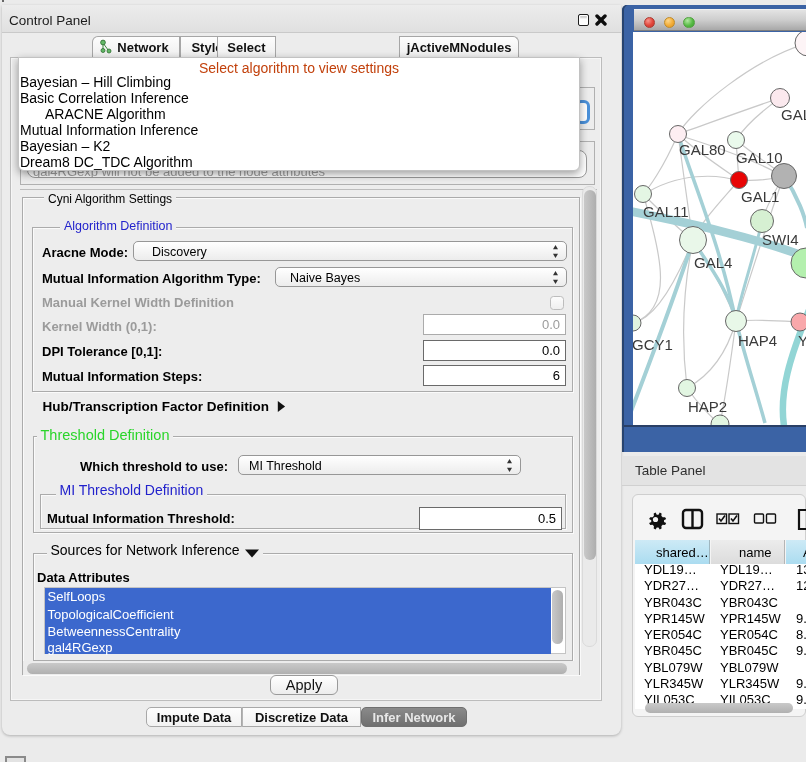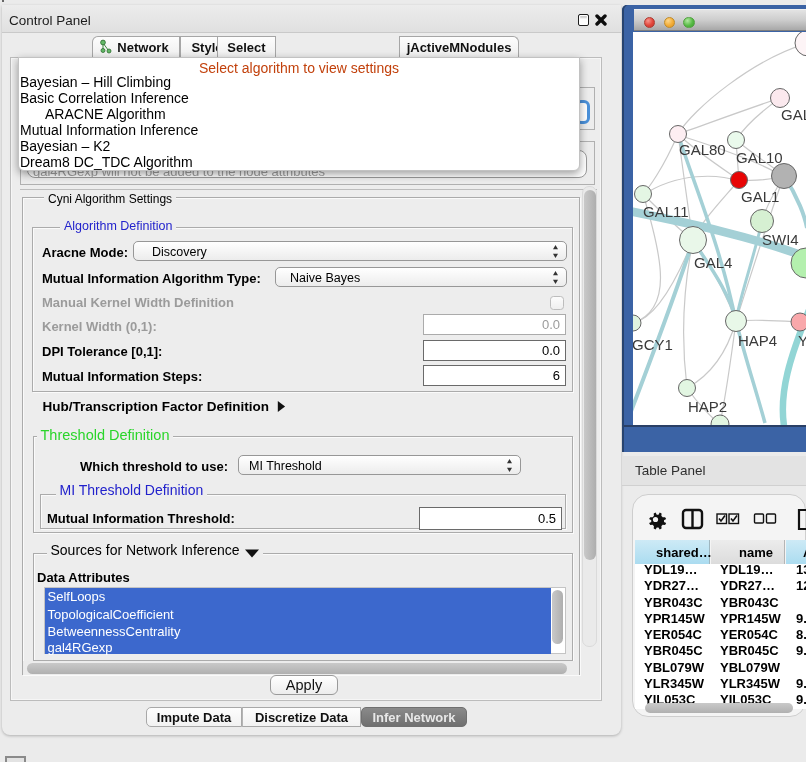--- a/index.html
+++ b/index.html
@@ -44,21 +44,21 @@
 #dd .head { position:absolute; left:0; width:100%; top:2px; text-align:center; font-size:14px; color:#c2410c; }
 #dd .it { position:absolute; left:1px; font-size:14px; line-height:16px; color:#000; white-space:nowrap; }
 
 #nw { left:622px; top:5px; width:184px; height:447px; background:#3b63a5; border-radius:5px 0 0 0; box-shadow:inset 2px 0 0 #28446f; }
 #nw-title { left:634px; top:9px; width:172px; height:22px; background:linear-gradient(#e3e3e3 0%, #cdcdcd 50%, #a8a8a8 100%); border-top:1px solid #f0f0f0; border-bottom:1px solid #7e7e7e; }
 .tl { position:absolute; width:11.5px; height:11.5px; border-radius:50%; }
 #canvas { left:633px; top:32px; width:173px; height:393px; background:#fff; }
 
 #tp-strip { left:622px; top:456px; width:184px; height:30px; background:#e3e3e3; border-bottom:1px solid #d0d0d0; }
 #tp-strip span { position:absolute; left:13px; top:7px; font-size:13.5px; color:#2e2e2e; }
-#tcard { left:632px; top:494px; width:174px; height:223px; background:#f4f4f4; border:1px solid #cecece; border-radius:16px;font-weight:bold; }
+#tcard { left:632px; top:494px; width:174px; height:223px; background:#f4f4f4; border:1px solid #cecece; border-radius:6px; }
 </style>
 </head>
 <body>
 <div id="stage">
 
   <div class="abs" style="left:2px;top:0;width:2px;height:2px;background:#666;"></div>
 
   <div class="abs" id="cp"></div>
   <div class="abs" id="cp-title">
       <span class="t">Control Panel</span>

